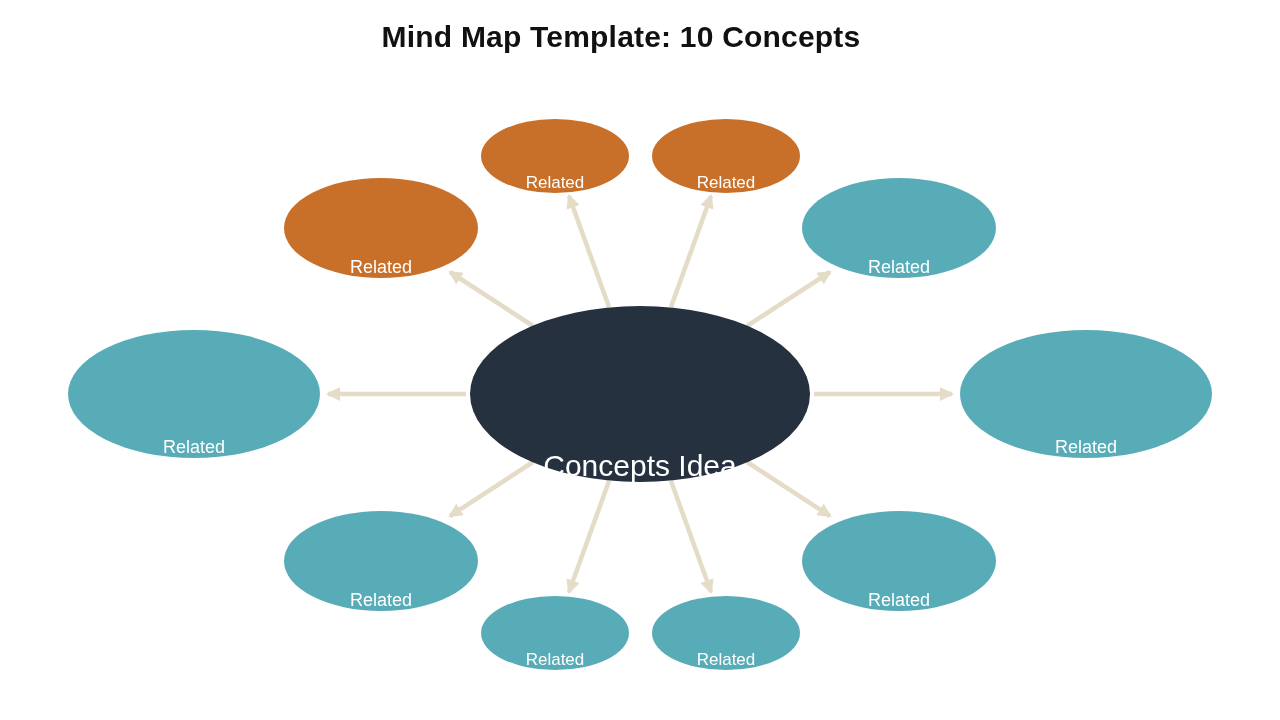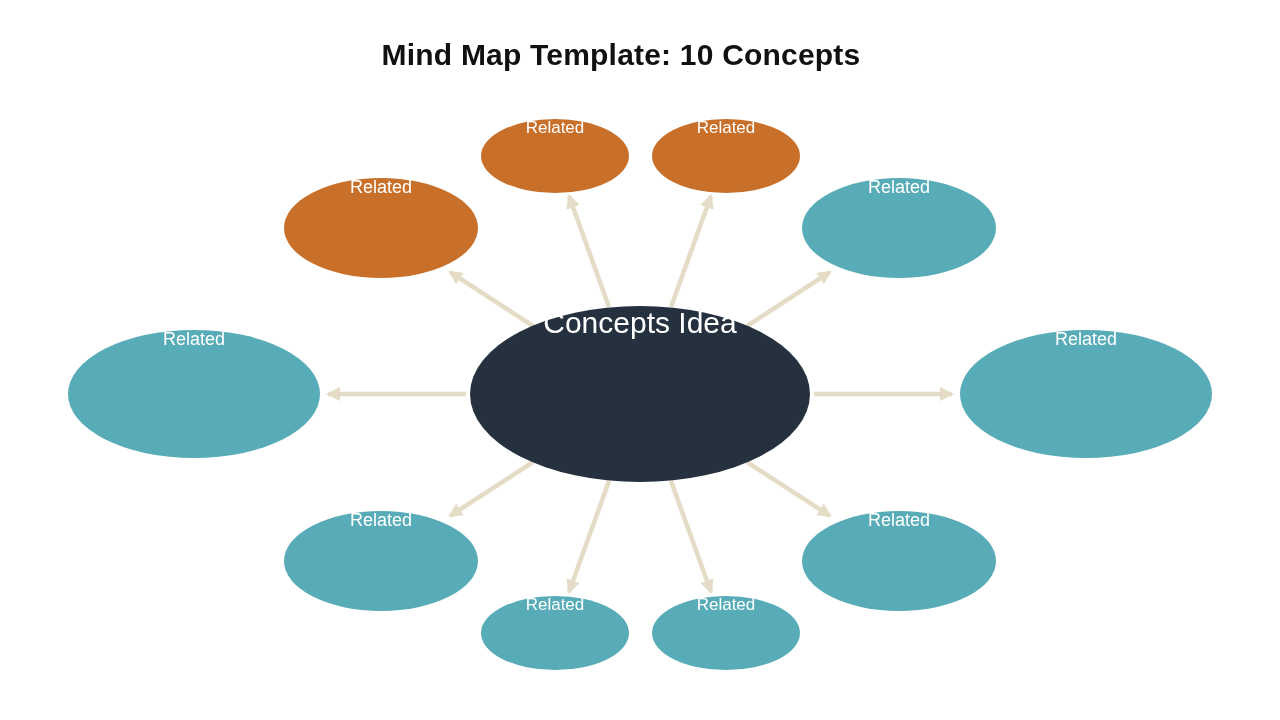--- a/index.html
+++ b/index.html
@@ -10,21 +10,21 @@
   }
   .canvas {
     position: relative;
     width: 1280px;
     height: 720px;
     background: var(--background, #ffffff);
     overflow: hidden;
   }
   .title {
     position: absolute;
-    top: 38px;
+    top: 20px;
     left: 0;
     width: 1242px;
     margin: 0;
     text-align: center;
     font-size: 30px;
     font-weight: 700;
     letter-spacing: 0.2px;
     color: var(--title_text, #111111);
   }
   .connectors {
@@ -38,21 +38,21 @@
     stroke: var(--connector, #e4dcc6);
     stroke-width: 4.5;
   }
   .connectors .arrowhead {
     fill: var(--connector, #e4dcc6);
   }
   .node {
     position: absolute;
     border-radius: 50%;
     display: flex;
-    align-items: flex-start;
+    align-items: flex-end;
     justify-content: center;
     color: var(--node_text, #ffffff);
     text-align: center;
   }
   .node span {
     display: block;
     line-height: 1.1;
   }
   .central {
     left: 470px;

